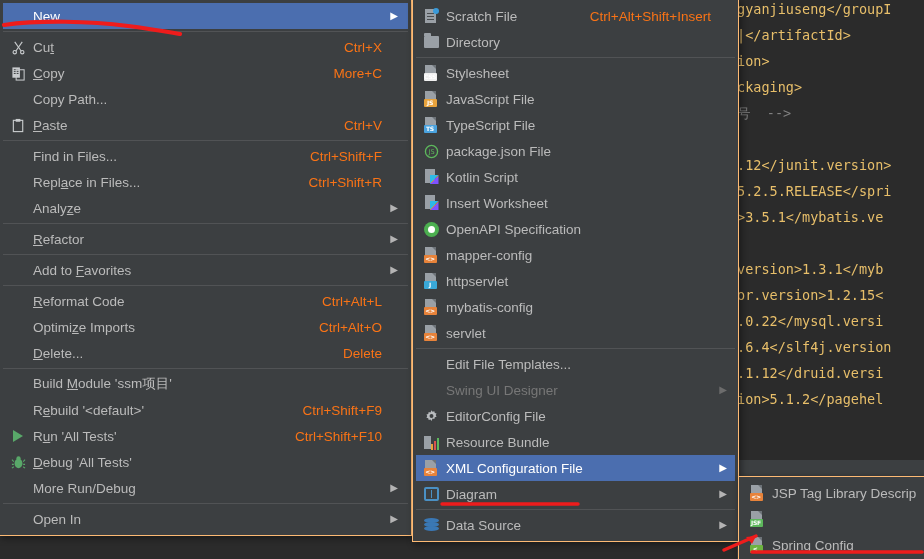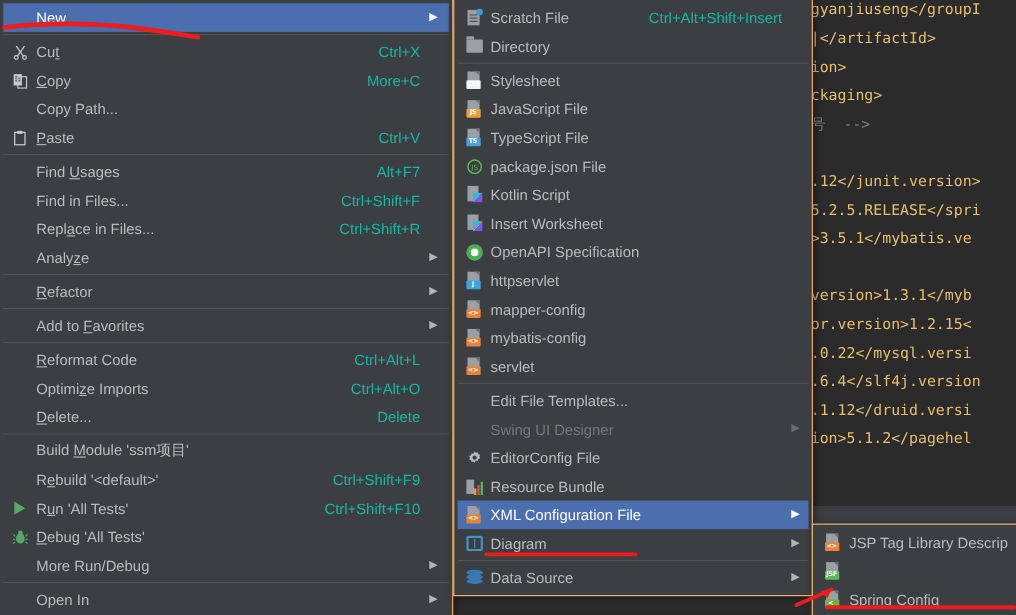--- a/index.html
+++ b/index.html
@@ -86,21 +86,21 @@
     margin-left: 2px;
   }
   .mi-label {
     flex: 0 0 auto;
     padding-left: 2px;
     font-size: 13.5px;
   }
   .mi-spacer { flex: 1 1 auto; min-width: 18px; }
   .mi-accel {
     flex: 0 0 auto;
-    color: #14b8a6;
+    color: #f97316;
     font-size: 13.5px;
     padding-right: 2px;
     text-align: center;
   }
   .mi-arrow {
     flex: 0 0 auto;
     width: 14px;
     text-align: right;
     font-size: 10px;
     color: #b4b4b4;
@@ -328,27 +328,20 @@
           </svg>
         </span>
         <span class="mi-label"><span class="mi-u">P</span>aste</span>
         <span class="mi-spacer"></span>
         <span class="mi-accel">Ctrl+V</span>
         <span class="mi-arrow"></span>
       </div>
       <div class="sep"></div>
       <div class="menu-item">
         <span class="mi-icon"></span>
-        <span class="mi-label">Find <span class="mi-u">U</span>sages</span>
-        <span class="mi-spacer"></span>
-        <span class="mi-accel">Alt+F7</span>
-        <span class="mi-arrow"></span>
-      </div>
-      <div class="menu-item">
-        <span class="mi-icon"></span>
         <span class="mi-label">Find in Files...</span>
         <span class="mi-spacer"></span>
         <span class="mi-accel">Ctrl+Shift+F</span>
         <span class="mi-arrow"></span>
       </div>
       <div class="menu-item">
         <span class="mi-icon"></span>
         <span class="mi-label">Repl<span class="mi-u">a</span>ce in Files...</span>
         <span class="mi-spacer"></span>
         <span class="mi-accel">Ctrl+Shift+R</span>
@@ -548,36 +541,36 @@
         </span>
         <span class="mi-label">OpenAPI Specification</span>
         <span class="mi-spacer"></span>
         <span class="mi-arrow"></span>
       </div>
       <div class="menu-item">
         <span class="mi-icon">
           <div class="filesheet">
             <div class="body"></div>
             <div class="fold"></div>
+            <div class="chip chip-xml">&lt;&gt;</div>
+          </div>
+        </span>
+        <span class="mi-label">mapper-config</span>
+        <span class="mi-spacer"></span>
+        <span class="mi-arrow"></span>
+      </div>
+      <div class="menu-item">
+        <span class="mi-icon">
+          <div class="filesheet">
+            <div class="body"></div>
+            <div class="fold"></div>
             <div class="chip chip-j">J</div>
           </div>
         </span>
         <span class="mi-label">httpservlet</span>
-        <span class="mi-spacer"></span>
-        <span class="mi-arrow"></span>
-      </div>
-      <div class="menu-item">
-        <span class="mi-icon">
-          <div class="filesheet">
-            <div class="body"></div>
-            <div class="fold"></div>
-            <div class="chip chip-xml">&lt;&gt;</div>
-          </div>
-        </span>
-        <span class="mi-label">mapper-config</span>
         <span class="mi-spacer"></span>
         <span class="mi-arrow"></span>
       </div>
       <div class="menu-item">
         <span class="mi-icon">
           <div class="filesheet">
             <div class="body"></div>
             <div class="fold"></div>
             <div class="chip chip-xml">&lt;&gt;</div>
           </div>

